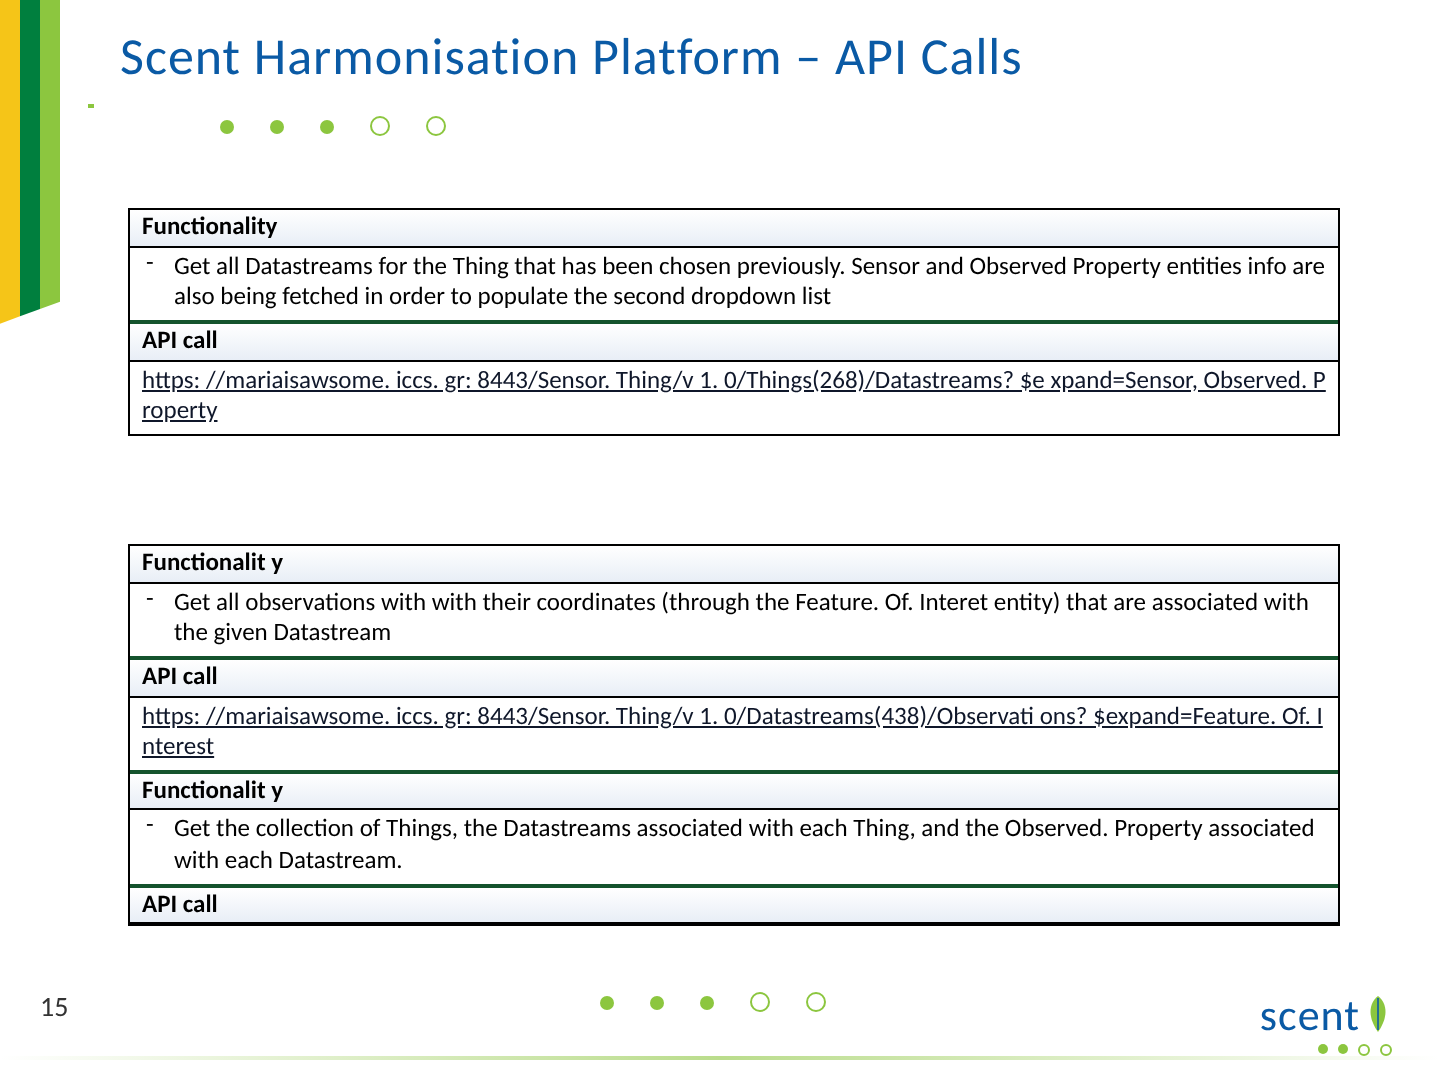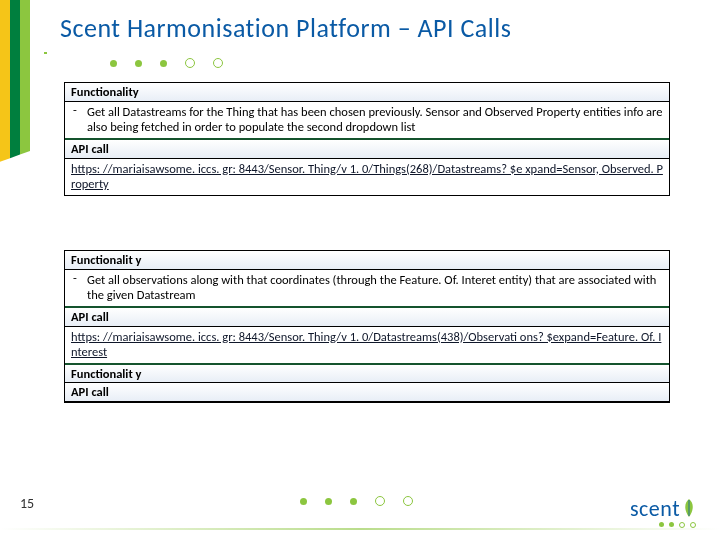--- a/index.html
+++ b/index.html
@@ -47,20 +47,21 @@
   .dot-f { width: 7px; height: 7px; border-radius: 50%; background: #8cc63f; }
   .dot-o { width: 10px; height: 10px; border-radius: 50%; border: 1.5px solid #8cc63f; background: #fff; }
 
   .card {
     position: absolute;
     border: 1px solid #000;
     background: #fff;
     font-size: 12.5px;
     line-height: 1.25;
     z-index: 4;
+    margin-top: 22px;
   }
   .hdr {
     padding: 1px 6px 1px 6px;
     border-bottom: 1px solid #000;
     font-weight: 700;
     background: linear-gradient(180deg, #fff 0%, #e8eef6 100%);
   }
   .body { padding: 2px 6px 3px 6px; border-bottom: 2px solid #14532d; }
   .body2 { padding: 2px 6px 3px 6px; }
   .indent { padding-left: 22px; position: relative; }
@@ -156,26 +157,27 @@
     <div class="hdr">Functionality</div>
     <div class="body indent">Get all Datastreams for the Thing that has been chosen previously. Sensor and Observed Property entities info are also being fetched in order to populate the second dropdown list</div>
     <div class="hdr">API call</div>
     <div class="body2">
       <a class="api">https: //mariaisawsome. iccs. gr: 8443/Sensor. Thing/v 1. 0/Things(268)/Datastreams? $e xpand=Sensor, Observed. Property</a>
     </div>
   </div>
 
   <div class="card card2">
     <div class="hdr">Functionalit y</div>
-    <div class="body indent">Get all observations along with that coordinates (through the Feature. Of. Interet entity) that are associated with the given Datastream</div>
+    <div class="body indent">Get all observations with with their coordinates (through the Feature. Of. Interet entity) that are associated with the given Datastream</div>
     <div class="hdr">API call</div>
     <div class="body">
       <a class="api">https: //mariaisawsome. iccs. gr: 8443/Sensor. Thing/v 1. 0/Datastreams(438)/Observati ons? $expand=Feature. Of. Interest</a>
     </div>
     <div class="hdr">Functionalit y</div>
+    <div class="body indent">Get the collection of Things, the Datastreams associated with each Thing, and the Observed. Property associated with each Datastream.</div>
     <div class="hdr">API call</div>
   </div>
 
   <div class="page-num">15</div>
 
   <div class="dots-bottom">
     <span class="dot-f"></span>
     <span class="dot-f"></span>
     <span class="dot-f"></span>
     <span class="dot-o"></span>

